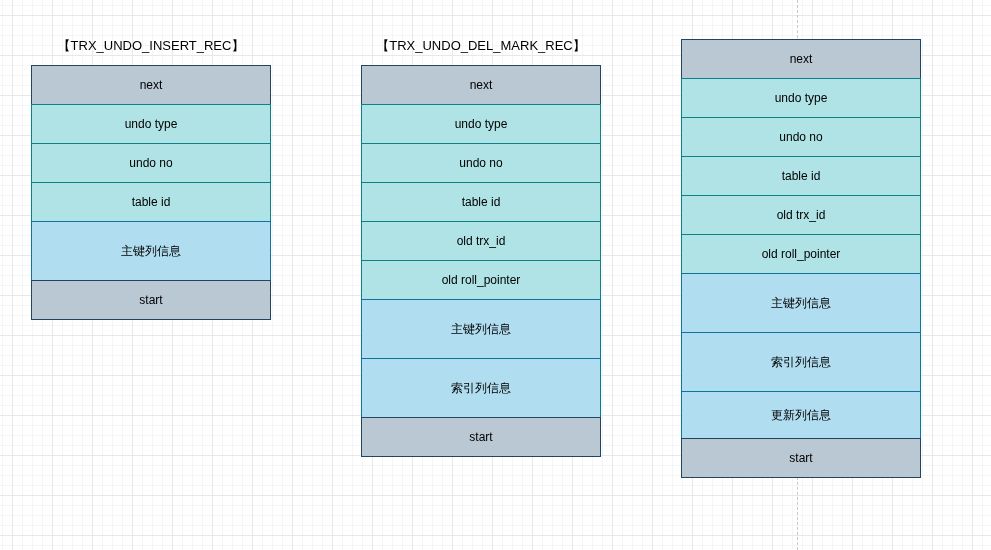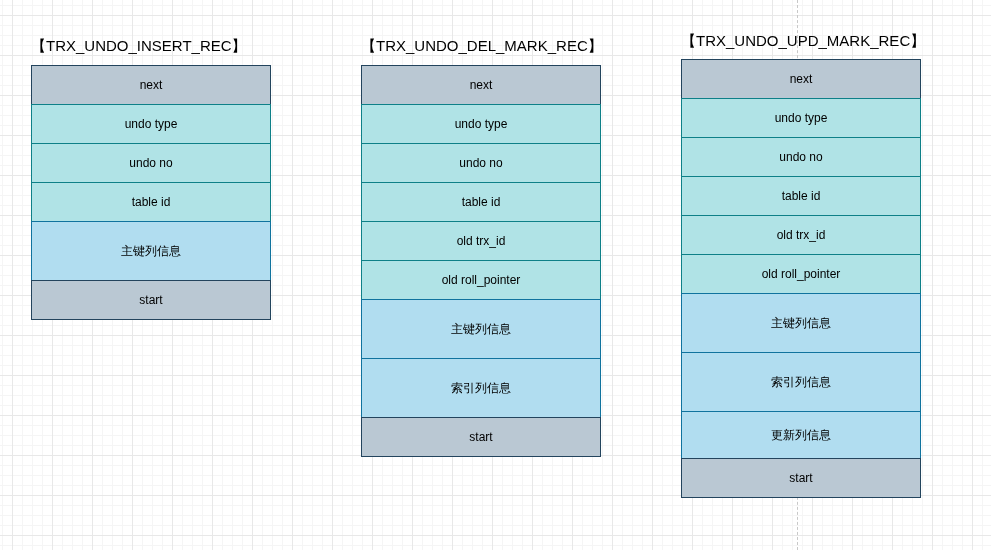--- a/index.html
+++ b/index.html
@@ -34,21 +34,22 @@
     position: absolute;
     width: 240px;
     z-index: 1;
   }
   .diagram.d1 { left: 31px;  top: 36px; }
   .diagram.d2 { left: 361px; top: 36px; }
   .diagram.d3 { left: 681px; top: 31px; }
   .diagram-title {
     height: 20px;
     line-height: 20px;
-    font-size: 15px;
+    text-align: center;
+    font-size: 13px;
     white-space: nowrap;
   }
   .d1 .diagram-title, .d2 .diagram-title { margin-bottom: 9px; }
   .d3 .diagram-title { margin-bottom: 7px; }
   .rows { width: 240px; }
   .row {
     box-sizing: border-box;
     width: 240px;
     border: 1px solid #000;
     margin-top: -1px;
@@ -91,21 +92,20 @@
         <div class="row teal" style="height: 40px;">table id</div>
         <div class="row teal" style="height: 40px;">old trx_id</div>
         <div class="row teal" style="height: 40px;">old roll_pointer</div>
         <div class="row blue" style="height: 60px;">主键列信息</div>
         <div class="row blue" style="height: 60px;">索引列信息</div>
         <div class="row gray" style="height: 40px;">start</div>
       </div>
   </div>
 
   <div class="diagram d3">
-    <div class="diagram-title">【TRX_UNDO_UPD_MARK_REC】</div>
     <div class="rows">
         <div class="row gray" style="height: 40px;">next</div>
         <div class="row teal" style="height: 40px;">undo type</div>
         <div class="row teal" style="height: 40px;">undo no</div>
         <div class="row teal" style="height: 40px;">table id</div>
         <div class="row teal" style="height: 40px;">old trx_id</div>
         <div class="row teal" style="height: 40px;">old roll_pointer</div>
         <div class="row blue" style="height: 60px;">主键列信息</div>
         <div class="row blue" style="height: 60px;">索引列信息</div>
         <div class="row blue" style="height: 48px;">更新列信息</div>

